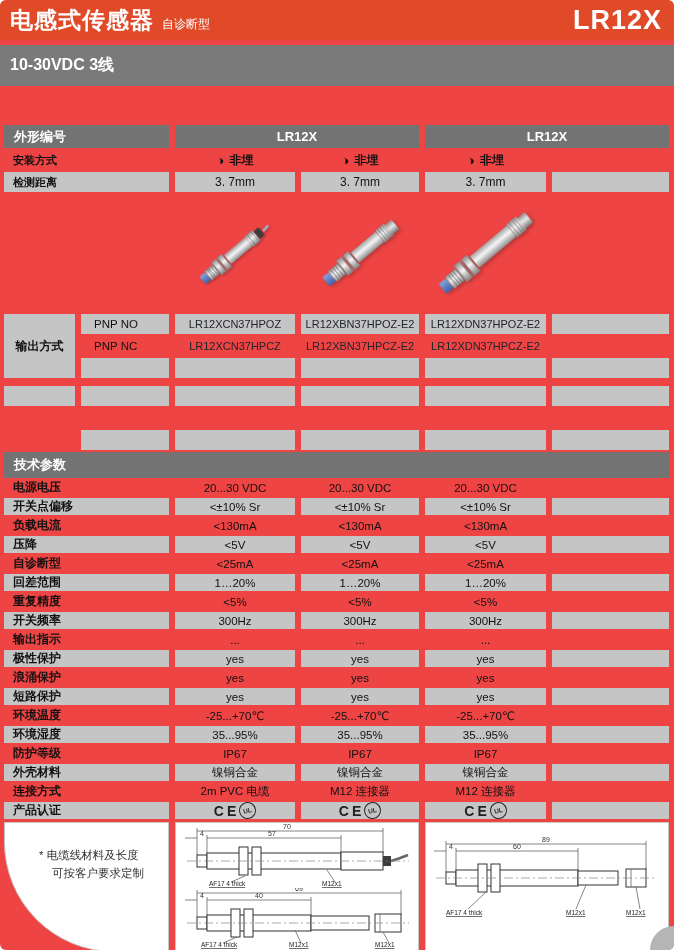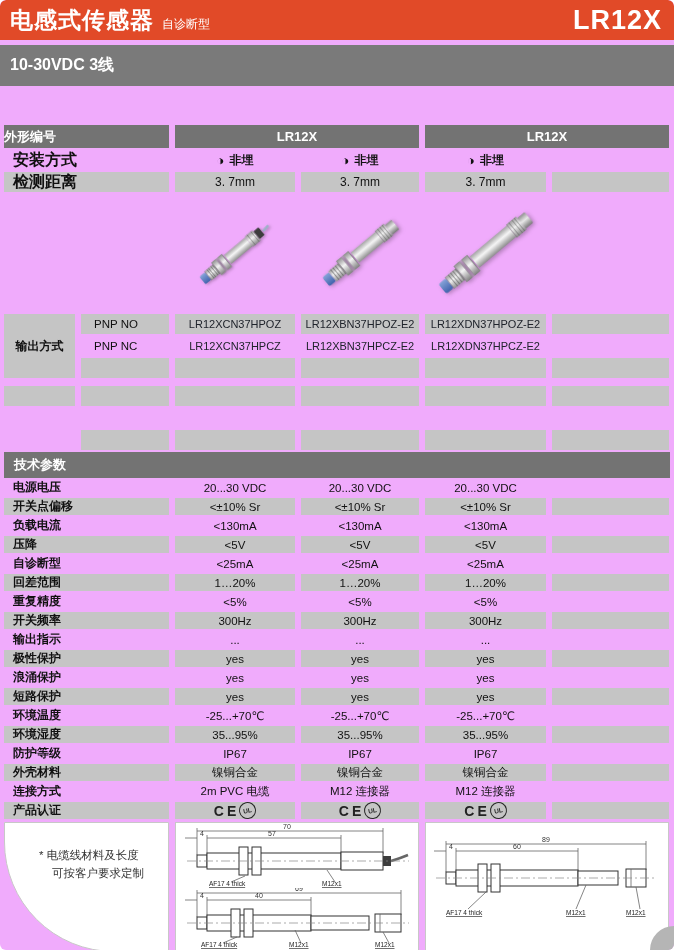--- a/index.html
+++ b/index.html
@@ -1,37 +1,37 @@
 <!DOCTYPE html>
 <html><head>
 <meta charset="utf-8">
 <style>
   html,body{margin:0;padding:0;background:#fff;}
   body{font-family:"Liberation Sans","DejaVu Sans",sans-serif;}
-  .page{position:relative;width:674px;height:950px;background:#f0abfc;overflow:hidden;border-radius:6px;}
+  .page{position:relative;width:674px;height:950px;background:#ef4444;overflow:hidden;border-radius:6px;}
 
   
   .topbar{height:40px;background:#e14a28;display:flex;align-items:center;color:#fff;border-radius:6px 6px 0 0;}
   .topbar .title{font-size:23px;font-weight:bold;margin-left:10px;letter-spacing:1px;}
   .topbar .subtitle{font-size:12px;margin-left:8px;margin-top:8px;}
   .topbar .product{margin-left:auto;margin-right:12px;font-size:27px;font-weight:600;letter-spacing:1px;}
   .subbar{height:41px;background:#7a7a7a;margin-top:5px;display:flex;align-items:center;}
   .subbar .sublabel{color:#fff;font-size:16px;font-weight:600;margin-left:10px;}
 
   
   .spec{margin:39px 0 0 4px;width:665px;}
   .grid5{display:grid;grid-template-columns:165px 120px 118px 121px 117px;column-gap:6px;}
   .grid6{display:grid;grid-template-columns:71px 88px 120px 118px 121px 117px;column-gap:6px;grid-auto-rows:20px;row-gap:2px;}
   .hrow{height:23px;margin-bottom:2px;}
   .hdr{background:#737373;color:#fff;font-size:13px;font-weight:bold;display:flex;align-items:center;}
-  .hdr.hl{}
+  .hdr.hl{padding-left:10px;}
   .hdr.hc{justify-content:center;}
   .sp2a{grid-column:2/4;} .sp2b{grid-column:4/6;}
   .row{height:20px;margin-bottom:2px;align-items:center;}
-  .rlabel{font-size:16px;font-weight:600;color:#111;height:20px;display:flex;align-items:center;padding-left:9px;box-sizing:border-box;}
+  .rlabel{font-size:11px;font-weight:600;color:#111;height:20px;display:flex;align-items:center;padding-left:9px;box-sizing:border-box;}
   .cell{height:20px;display:flex;align-items:center;justify-content:center;box-sizing:border-box;}
   .sh{background:#c5c5c5;}
   .val{font-size:12px;color:#111;}
   .mount{display:flex;align-items:center;justify-content:center;font-size:12px;font-weight:600;color:#111;gap:5px;height:20px;}
   .micon{font-size:13px;line-height:1;}
 
   
   .images{height:118px;margin-bottom:2px;}
   .imgcell{display:flex;align-items:center;justify-content:center;height:118px;}
   .sensor{display:flex;align-items:center;filter:drop-shadow(1px 2px 2px rgba(0,0,0,.28));}

